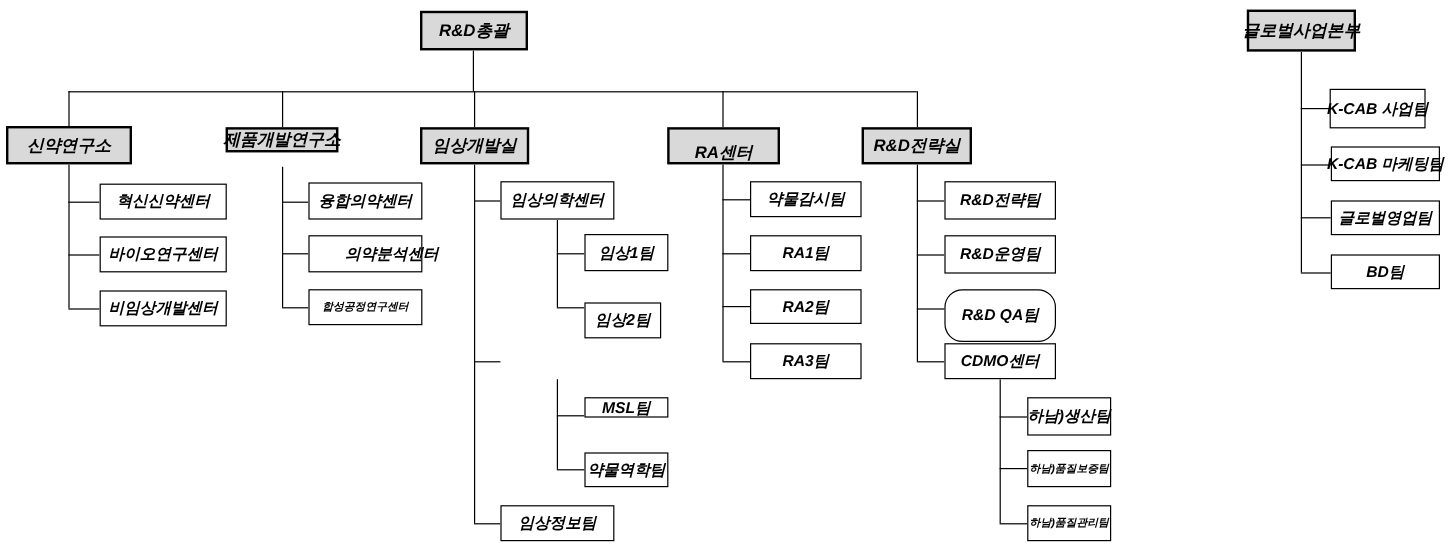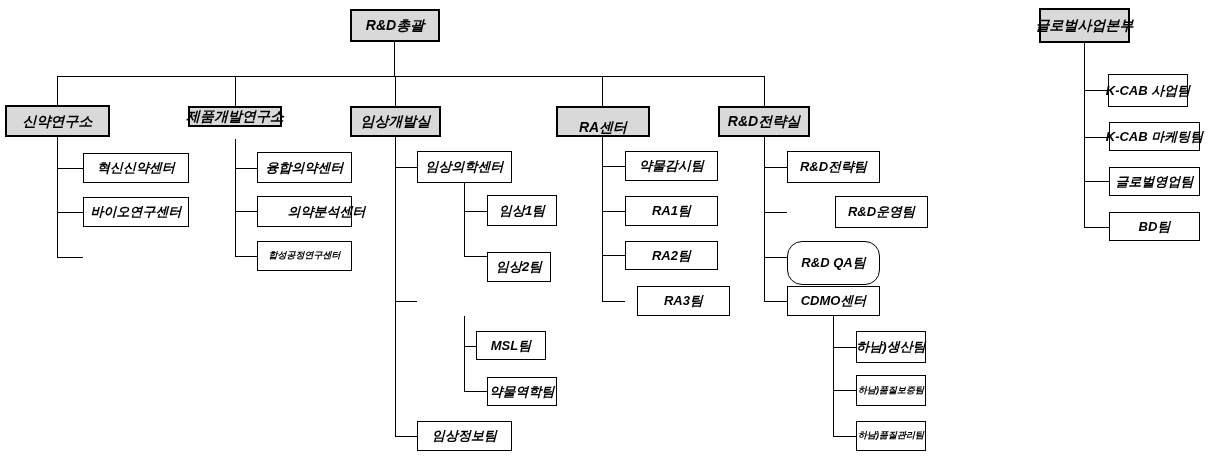--- a/index.html
+++ b/index.html
@@ -116,63 +116,66 @@
       </div>
       <div class="node header" style="left: 718px; top: 106px; width: 92px; height: 31px;">
         <span>R&amp;D전략실</span>
       </div>
       <div class="node" style="left: 83px; top: 153px; width: 106px; height: 30px;">
         <span>혁신신약센터</span>
       </div>
       <div class="node" style="left: 83px; top: 197px; width: 106px; height: 30px;">
         <span>바이오연구센터</span>
       </div>
+      <div class="node" style="left: 83px; top: 242px; width: 106px; height: 30px;">
+        <span>비임상개발센터</span>
+      </div>
       <div class="node" style="left: 257px; top: 152px; width: 95px; height: 31px;">
         <span>융합의약센터</span>
       </div>
       <div class="node" style="left: 257px; top: 196px; width: 95px; height: 31px; padding-left: 44px;">
         <span>의약분석센터</span>
       </div>
       <div class="node small" style="left: 257px; top: 241px; width: 95px; height: 30px;">
         <span>합성공정연구센터</span>
       </div>
       <div class="node" style="left: 417px; top: 151px; width: 95px; height: 32px;">
         <span>임상의학센터</span>
       </div>
       <div class="node" style="left: 487px; top: 195px; width: 70px; height: 31px;">
         <span>임상1팀</span>
       </div>
       <div class="node" style="left: 487px; top: 252px; width: 64px; height: 30px;">
         <span>임상2팀</span>
       </div>
-      <div class="node" style="left: 476px; top: 331px; width: 70px; height: 29px; text-align: center;">
+      <div class="node" style="left: 487px; top: 331px; width: 70px; height: 17px; text-align: center;">
         <span>MSL팀</span>
       </div>
       <div class="node" style="left: 487px; top: 377px; width: 70px; height: 29px;">
         <span>약물역학팀</span>
       </div>
       <div class="node" style="left: 417px; top: 421px; width: 95px; height: 30px;">
         <span>임상정보팀</span>
       </div>
       <div class="node" style="left: 625px; top: 151px; width: 93px; height: 30px;">
         <span>약물감시팀</span>
       </div>
       <div class="node" style="left: 625px; top: 196px; width: 93px; height: 30px;">
         <span>RA1팀</span>
       </div>
       <div class="node" style="left: 625px; top: 241px; width: 93px; height: 29px;">
         <span>RA2팀</span>
       </div>
-      <div class="node" style="left: 625px; top: 286px; width: 93px; height: 30px; margin-left: 12px;">
+      <div class="node" style="left: 625px; top: 286px; width: 93px; height: 30px;">
         <span>RA3팀</span>
       </div>
       <div class="node" style="left: 787px; top: 151px; width: 93px; height: 32px;">
         <span>R&amp;D전략팀</span>
       </div>
-      <div class="node" style="left: 787px; top: 196px; width: 93px; height: 32px; margin-left: 48px;">
+      <div class="node" style="left: 787px; top: 196px; width: 93px; height: 32px;">
         <span>R&amp;D운영팀</span>
       </div>
       <div class="node" style="left: 787px; top: 241px; width: 93px; height: 44px; border-radius: 15px;">
         <span>R&amp;D QA팀</span>
       </div>
       <div class="node" style="left: 787px; top: 286px; width: 93px; height: 30px;">
         <span>CDMO센터</span>
       </div>
       <div class="node" style="left: 856px; top: 331px; width: 70px; height: 32px;">
         <span>하남)생산팀</span>

